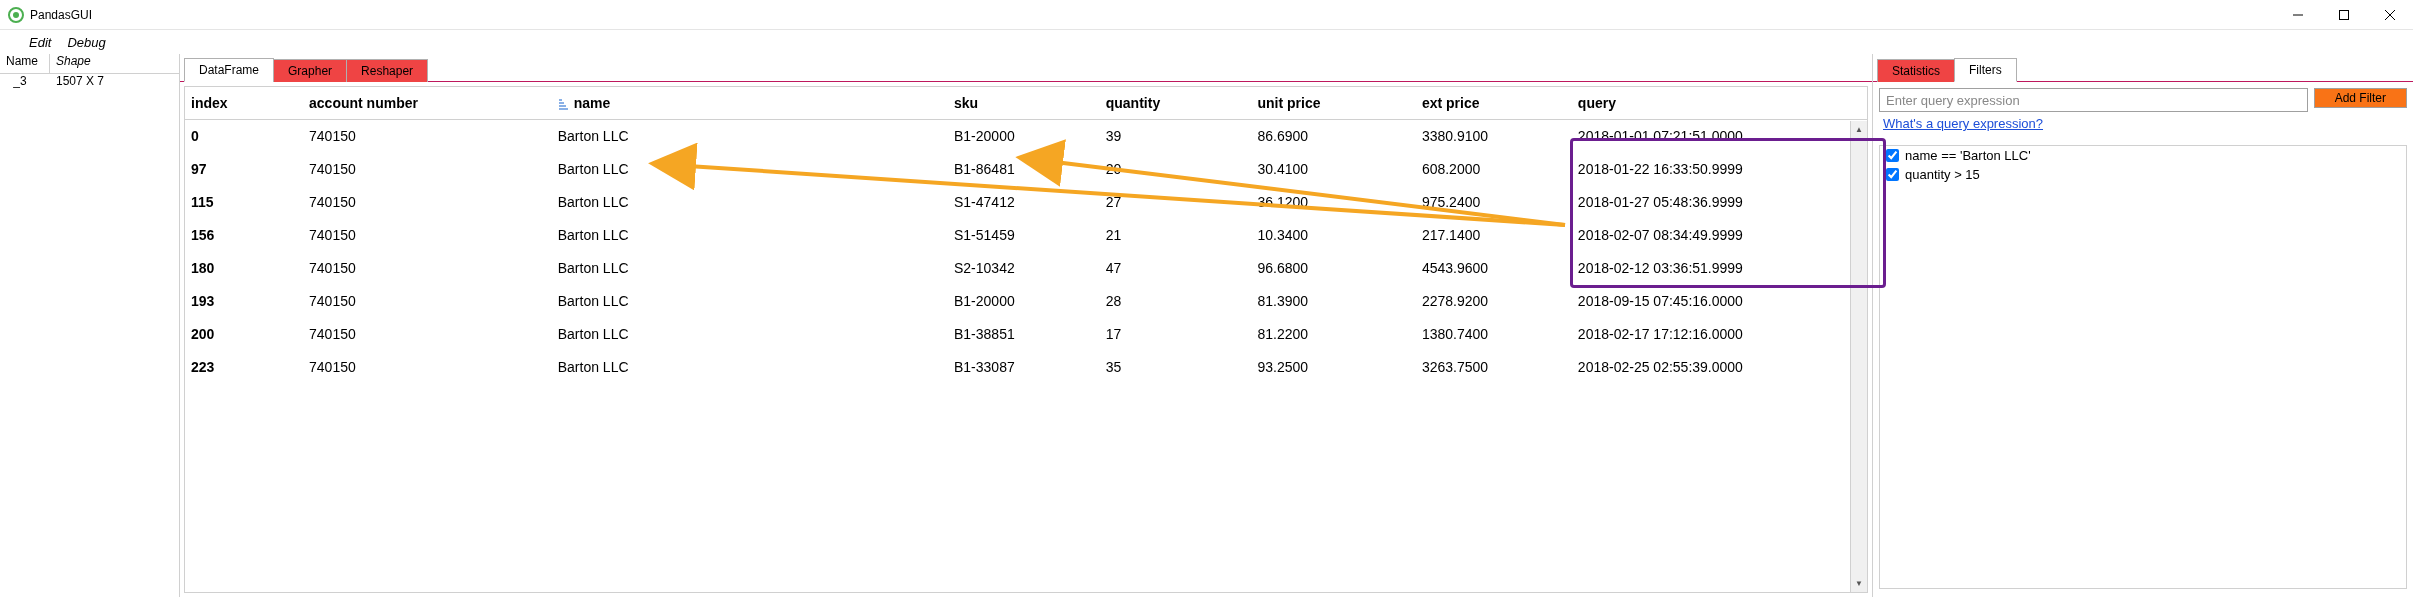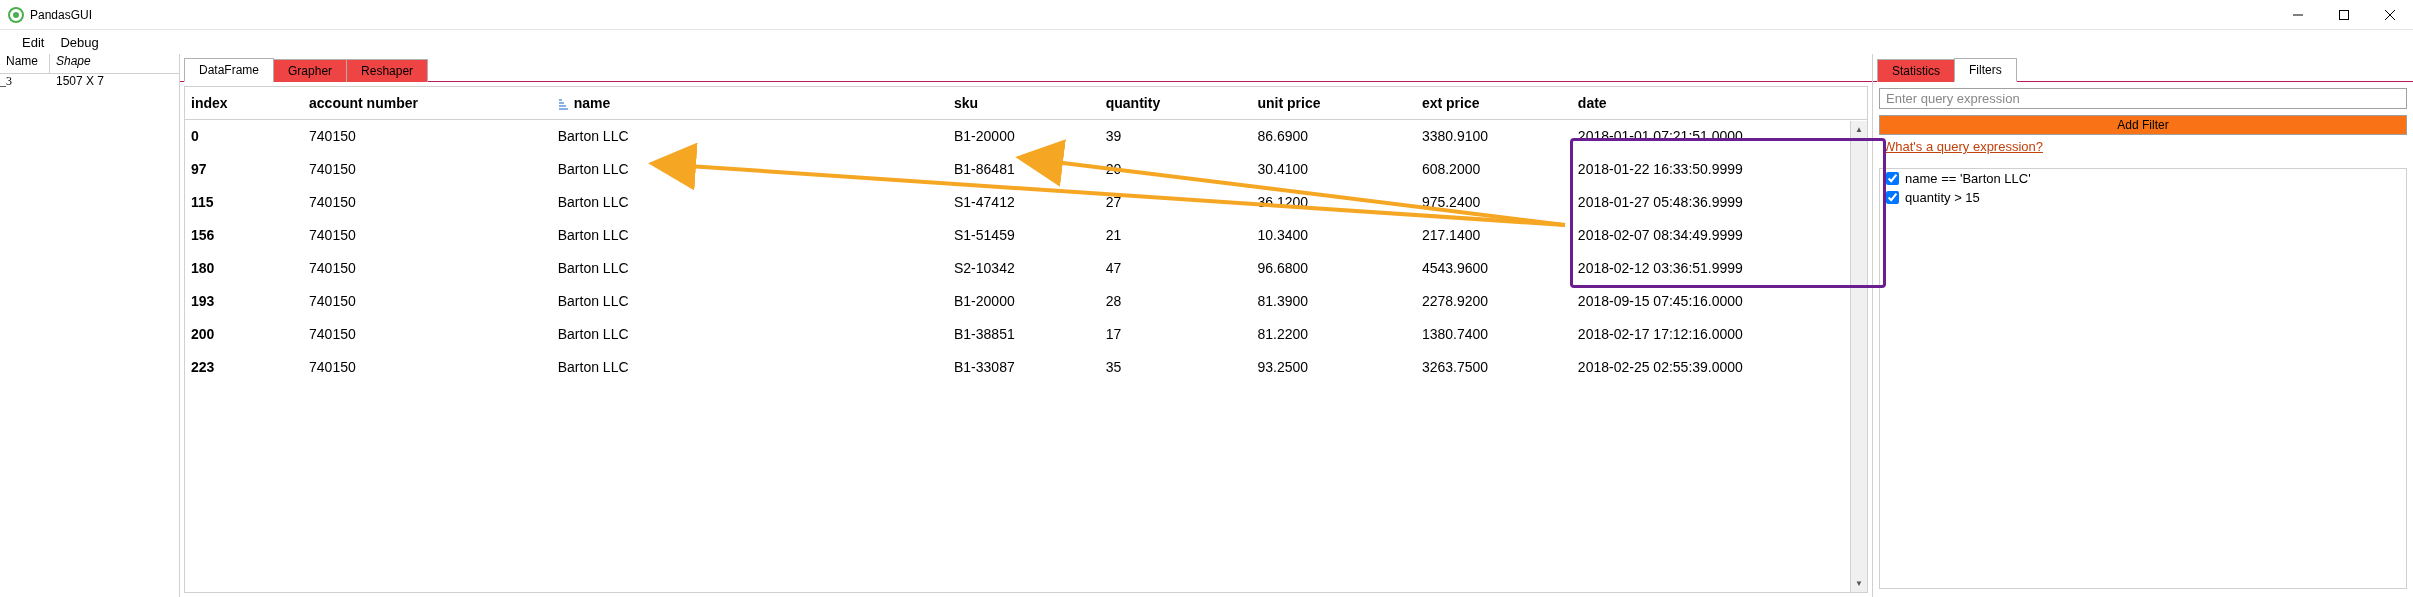--- a/index.html
+++ b/index.html
@@ -9,33 +9,33 @@
   .titlebar { height: 30px; display: flex; align-items: center; padding: 0 0 0 8px; border-bottom: 1px solid #e5e5e5; }
   .titlebar .appicon { width: 16px; height: 16px; border: 2px solid #4caf50; border-radius: 50%; margin-right: 6px; position: relative; }
   .titlebar .appicon::after { content: ""; position: absolute; width: 6px; height: 6px; border-radius: 50%; background: #4caf50; top: 3px; left: 3px; }
   .titlebar .title { font-size: 12px; flex: 0 0 auto; }
   .titlebar .spacer { flex: 1; }
   .titlebar .winbtns { display: flex; }
   .titlebar .winbtn { width: 46px; height: 30px; display: flex; align-items: center; justify-content: center; font-size: 10px; }
   .titlebar .winbtn svg { stroke: #000; stroke-width: 1; fill: none; }
 
   
-  .menubar { height: 24px; display: flex; align-items: center; padding: 0 14px; }
+  .menubar { height: 24px; display: flex; align-items: center; padding: 0 21px; font-style: italic; }
   .menubar span { padding: 2px 8px; font-size: 13px; cursor: default; }
 
   
   .main { display: flex; height: calc(597px - 30px - 24px); }
 
   
   .left { width: 180px; border-right: 1px solid #d0d0d0; }
   .left-head { display: flex; height: 20px; border-bottom: 1px solid #d0d0d0; font-size: 12px; }
   .left-head div:first-child { width: 50px; padding-left: 6px; border-right: 1px solid #d0d0d0; }
   .left-head div:last-child { flex: 1; padding-left: 6px; font-style: italic; }
   .left-row { display: flex; height: 20px; font-size: 12px; }
-  .left-row div:first-child { width: 50px; text-align: left; padding-right: 10px; font-family: Liberation Serif, serif; }
+  .left-row div:first-child { width: 50px; text-align: center; padding-right: 10px; }
   .left-row div:last-child { flex: 1; padding-left: 6px; }
 
   
   .center { flex: 1; display: flex; flex-direction: column; border-right: 1px solid #d0d0d0; position: relative; }
 
   
   .tabs { height: 28px; display: flex; align-items: flex-end; padding-left: 4px; border-bottom: 1px solid #be185d; }
   .tab { padding: 4px 14px; border: 1px solid #b0b0b0; border-bottom: none; background: #ef4444; margin-right: -1px; font-size: 12px; position: relative; top: 1px; cursor: default; }
   .tab.active { background: #fff; border-bottom: 1px solid #fff; }
 
@@ -56,26 +56,26 @@
 
   .sorticon { display: inline-block; width: 12px; margin-right: 4px; vertical-align: middle; }
   .sorticon svg { display: block; }
 
   .vscroll { position: absolute; right: 0; top: 34px; bottom: 0; width: 17px; background: #f0f0f0; border-left: 1px solid #d0d0d0; }
   .vscroll .arrow { height: 17px; display: flex; align-items: center; justify-content: center; background: #f0f0f0; font-size: 8px; color: #555; }
   .vscroll .arrow.down { position: absolute; bottom: 0; left: 0; right: 0; }
 
   
   .right { width: 540px; display: flex; flex-direction: column; }
-  .right .filterrow { display: flex; padding: 6px 6px 2px 6px; gap: 6px; flex-direction: column; }
+  .right .filterrow { display: flex; padding: 6px 6px 2px 6px; gap: 6px; }
   .right .filterrow input { flex: 1; height: 24px; padding: 2px 6px; border: 1px solid #a0a0a0; font-size: 13px; }
   .right .filterrow input::placeholder { color: #888; }
   .right .filterrow button { height: 20px; padding: 0 20px; border: 1px solid #a0a0a0; background: #f97316; font-size: 12px; }
   .right .link { padding: 2px 10px 6px 10px; }
-  .right .link a { color: #c2410c; font-size: 13px; }
+  .right .link a { color: #1d4ed8; font-size: 13px; }
   .right .filters-list { margin: 8px 6px; border: 1px solid #d0d0d0; flex: 1; }
   .right .filter-item { display: flex; align-items: center; padding: 2px 6px; font-size: 13px; }
   .right .filter-item input[type="checkbox"] { margin-right: 6px; }
 
   
   .purplebox { position: absolute; border: 3px solid #6b1e8f; border-radius: 4px; pointer-events: none; }
 
   
   .arrow-overlay { position: absolute; pointer-events: none; }
 
@@ -154,21 +154,21 @@
                 <line x1="1" y1="5" x2="6" y2="5" stroke="#3a7bd5" stroke-width="1.2"></line>
                 <line x1="1" y1="8" x2="8" y2="8" stroke="#3a7bd5" stroke-width="1.2"></line>
                 <line x1="1" y1="11" x2="10" y2="11" stroke="#3a7bd5" stroke-width="1.2"></line>
               </svg>
             </span><span>name</span>
           </th>
           <th>sku</th>
           <th>quantity</th>
           <th>unit price</th>
           <th>ext price</th>
-          <th>date</th>
+          <th>query</th>
         </tr>
           </thead>
         <tbody id="tbody">
             <tr>
               <td>0</td>
               <td>740150</td>
               <td>Barton LLC</td>
               <td>B1-20000</td>
               <td>39</td>
               <td>86.6900</td>

